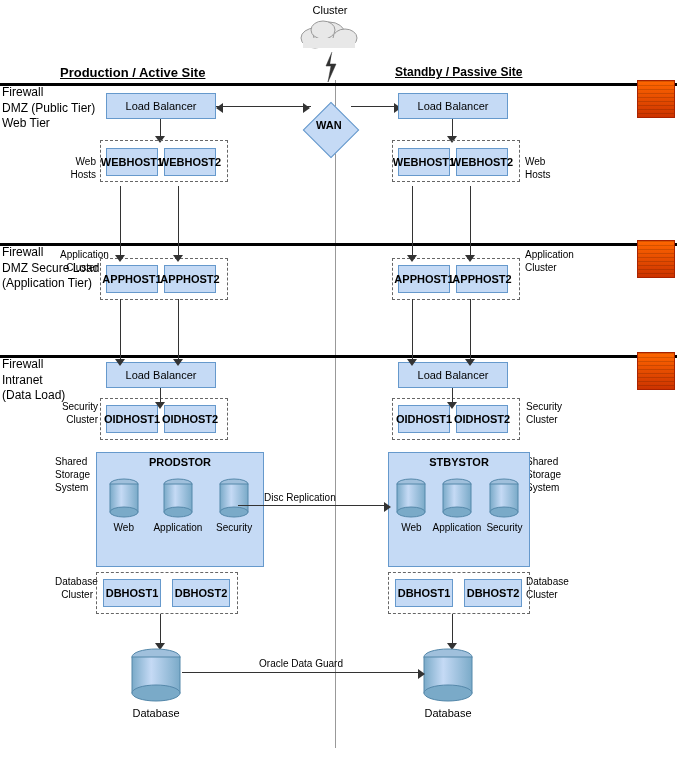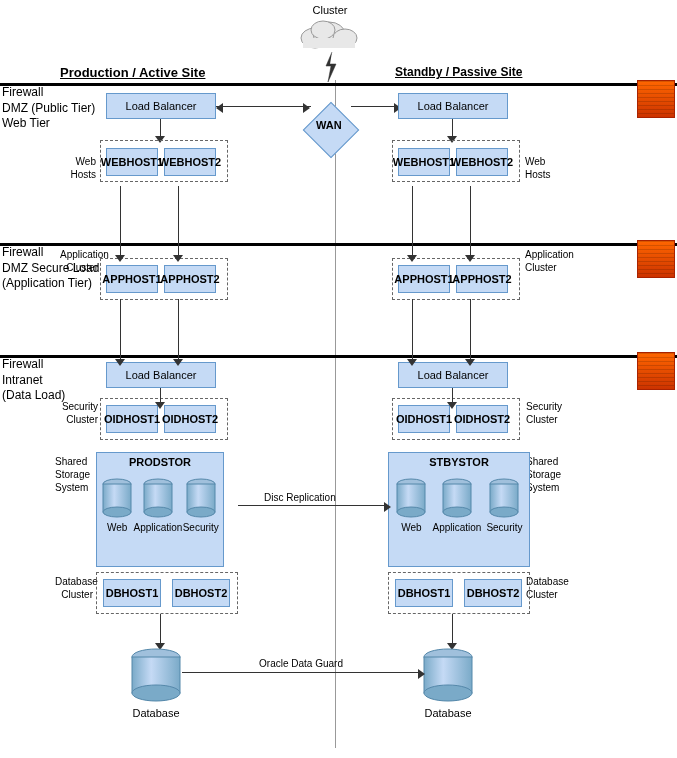--- a/index.html
+++ b/index.html
@@ -275,21 +275,21 @@
     <span>OIDHOST1</span>
   </div>
   <div class="host-box" style="left:164px;top:405px;width:52px;height:28px;">
     <span>OIDHOST2</span>
   </div>
 
   <div style="position:absolute;top:388px;left:160px;width:1px;height:17px;background:#333;"></div>
   <div class="arrowhead-down" style="top:402px;left:155px;"></div>
 
   <div style="position:absolute;top:455px;left:55px;font-size:10px;line-height:1.3;">Shared<br>Storage<br>System</div>
-  <div style="position:absolute;left:96px;top:452px;width:128px;height:115px;background:#c5daf5;border:1px solid #6699cc;">
+  <div style="position:absolute;left:96px;top:452px;width:168px;height:115px;background:#c5daf5;border:1px solid #6699cc;">
     <div style="font-size:11px;font-weight:bold;text-align:center;padding:3px 0;">PRODSTOR</div>
     <div style="display:flex;justify-content:space-around;padding:5px 4px 0 4px;">
 
       <div style="text-align:center;">
         <svg width="32" height="44" viewBox="0 0 32 44">
           <ellipse cx="16" cy="8" rx="14" ry="5" fill="#a0c0dc" stroke="#5588aa" stroke-width="1"></ellipse>
           <rect x="2" y="8" width="28" height="28" fill="url(#cylgrad)" stroke="#5588aa" stroke-width="1"></rect>
           <ellipse cx="16" cy="36" rx="14" ry="5" fill="#7aaac8" stroke="#5588aa" stroke-width="1"></ellipse>
           <defs>
             <linearGradient id="cylgrad" x1="0" y1="0" x2="1" y2="0">

